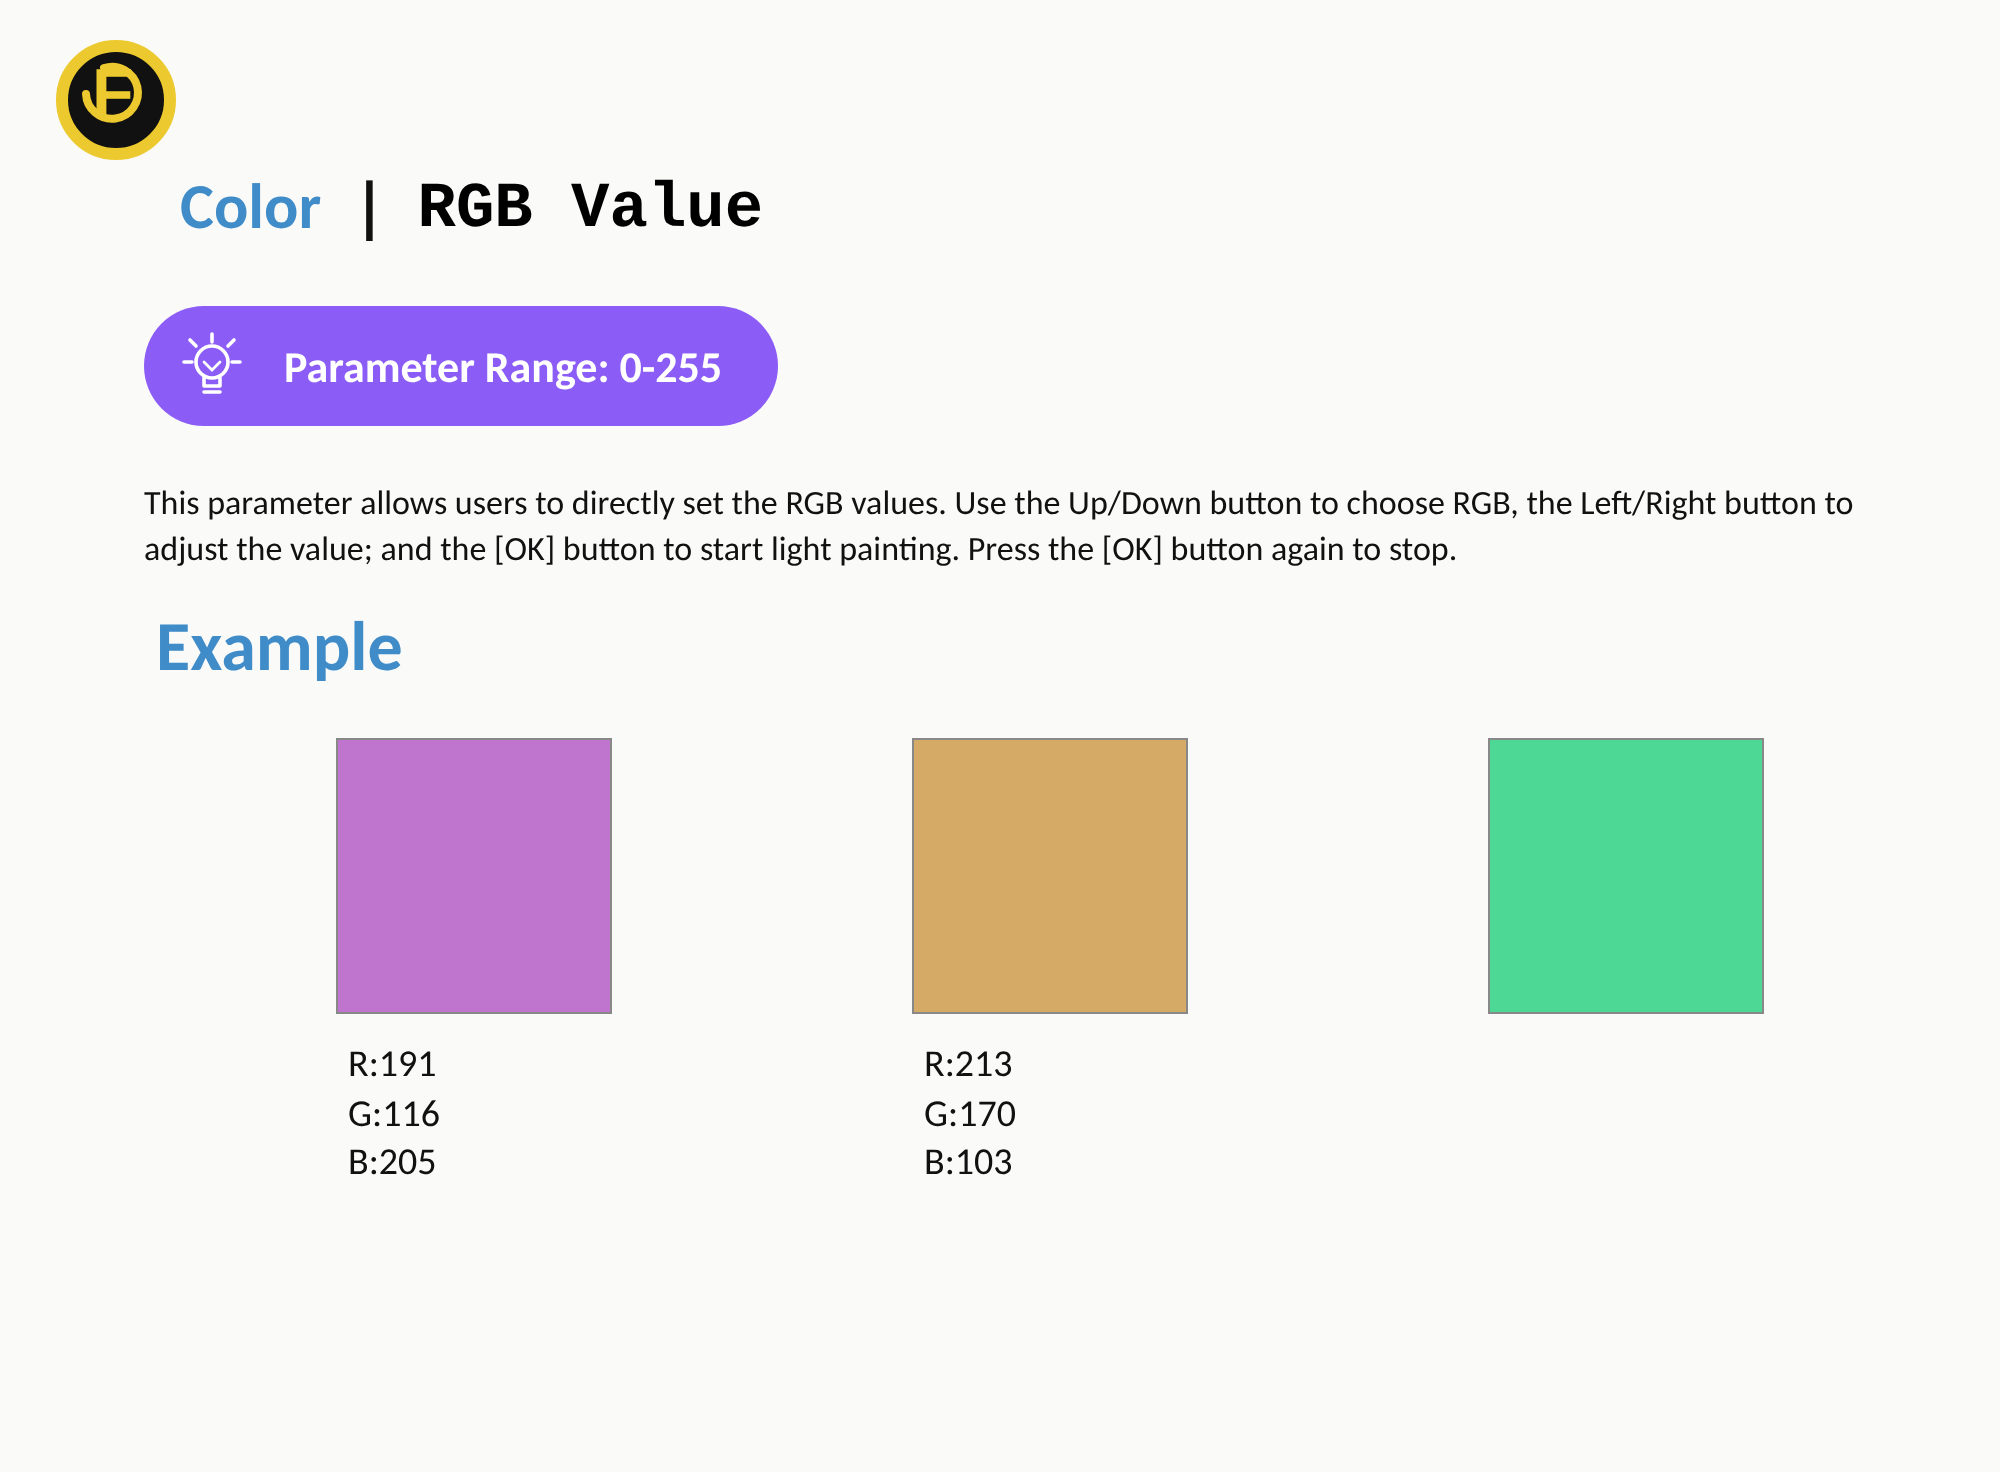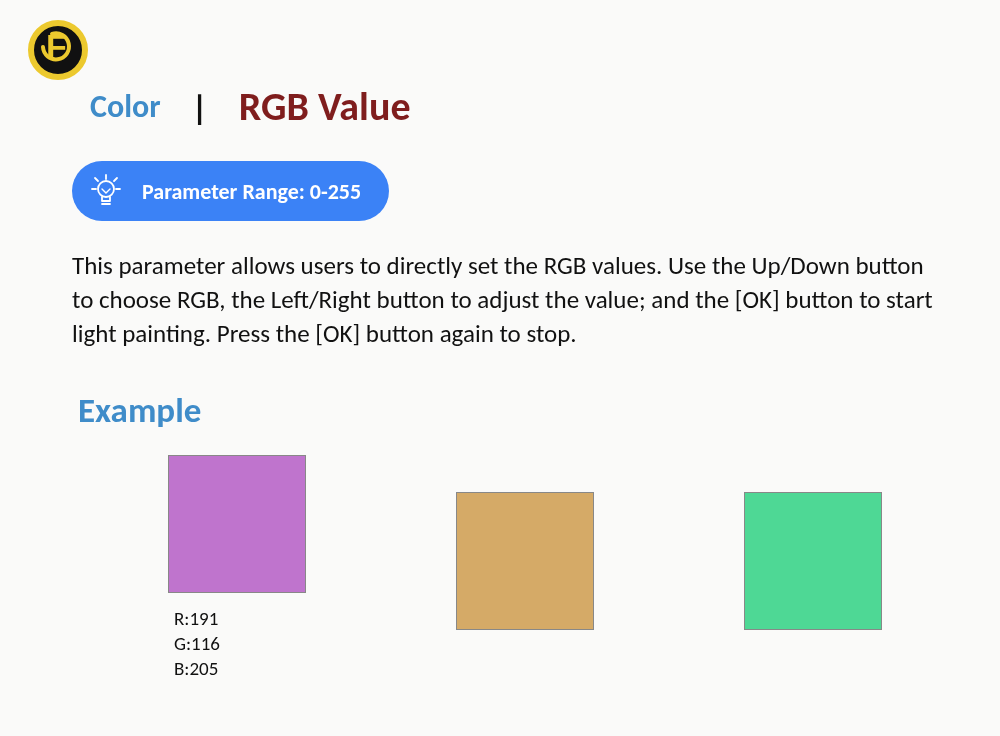--- a/index.html
+++ b/index.html
@@ -23,84 +23,85 @@
     .logo .inner {
       color: #ecc92e;
       font-weight: 700;
       font-size: 36px;
       font-family: Arial, sans-serif;
       position: relative;
       line-height: 1;
     }
     .title-row {
       display: flex;
-      align-items: center;
-      gap: 31px;
+      align-items: flex-end;
+      gap: 16px;
       padding-left: 62px;
       margin-top: -6px;
       margin-bottom: 30px;
     }
     .title-accent {
       color: #3f8cc9;
       font-weight: 700;
       font-size: 32px;
     }
     .title-bar {
       font-weight: 800;
       font-size: 34px;
       color: #111;
       position: relative;
       top: 2px;
     }
     .title-main {
-      color: #7f1d1d;
+      color: #000000;
       font-weight: 700;
-      font-size: 40px;
+      font-size: 32px;
+      font-family: Liberation Mono, monospace;
     }
     .param-pill {
       margin-left: 44px;
-      background: #3b82f6;
+      background: #8b5cf6;
       color: #fff;
       border-radius: 999px;
       padding: 10px 28px 10px 14px;
       display: inline-flex;
       align-items: center;
       gap: 16px;
       margin-bottom: 28px;
     }
     .bulb-icon {
       width: 40px; height: 40px;
       display: flex; align-items: center; justify-content: center;
     }
     .param-text {
       font-weight: 700;
       font-size: 22px;
       color: #fff;
     }
     .body-text {
       padding-left: 44px;
       padding-right: 24px;
-      font-size: 25px;
+      font-size: 17px;
       line-height: 1.35;
       color: #111;
-      margin-bottom: 39px;
+      margin-bottom: 16px;
     }
     .example-label {
       padding-left: 50px;
       color: #3f8cc9;
       font-weight: 700;
       font-size: 35px;
       margin-bottom: 24px;
     }
     .swatches {
       display: flex;
       justify-content: flex-start;
       gap: 150px;
       padding-left: 140px;
-      align-items: center;
+      align-items: flex-start;
     }
     .swatch-col {
       display: flex;
       flex-direction: column;
       align-items: flex-start;
     }
     .swatch {
       width: 138px;
       height: 138px;
       border: 1px solid #888;
@@ -153,20 +154,25 @@
   <div class="swatch-col">
     <div class="swatch" style="background:#bf74cd;"></div>
     <div class="rgb-val">
       <div>R:191</div>
       <div>G:116</div>
       <div>B:205</div>
     </div>
   </div>
   <div class="swatch-col">
     <div class="swatch" style="background:#d5aa67;"></div>
+    <div class="rgb-val">
+      <div>R:213</div>
+      <div>G:170</div>
+      <div>B:103</div>
+    </div>
   </div>
   <div class="swatch-col">
     <div class="swatch" style="background:#4ed895;"></div>
   </div>
 </div>
 
 
 
 
 </body></html>

